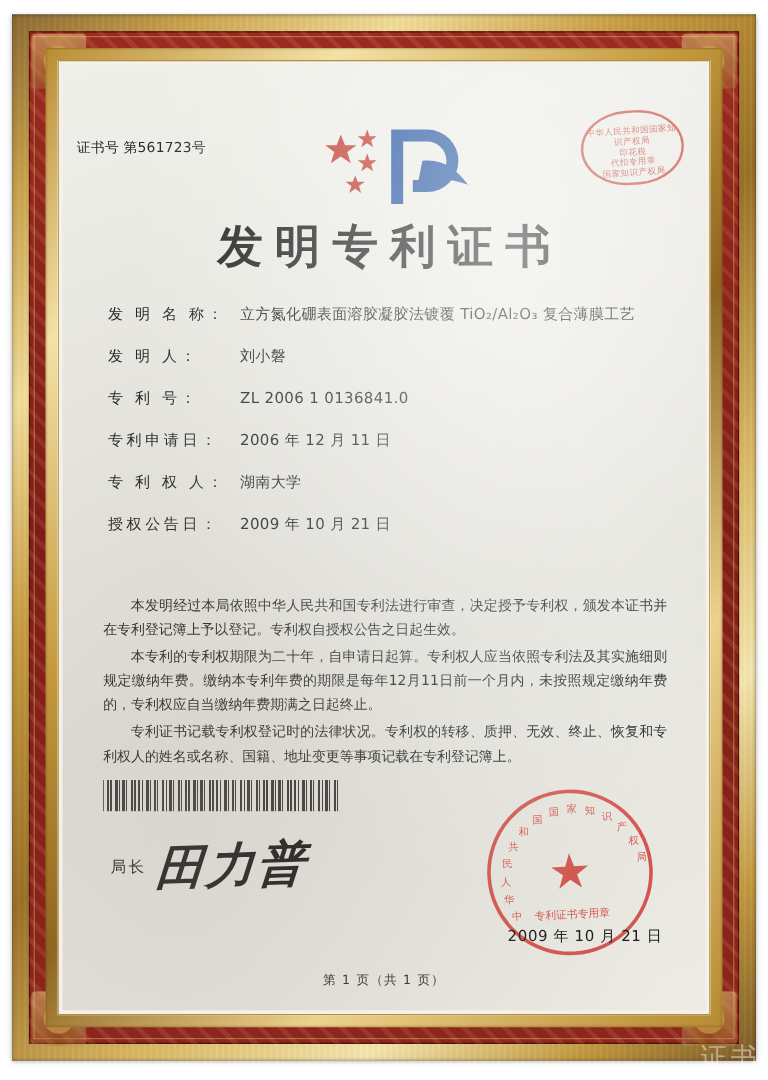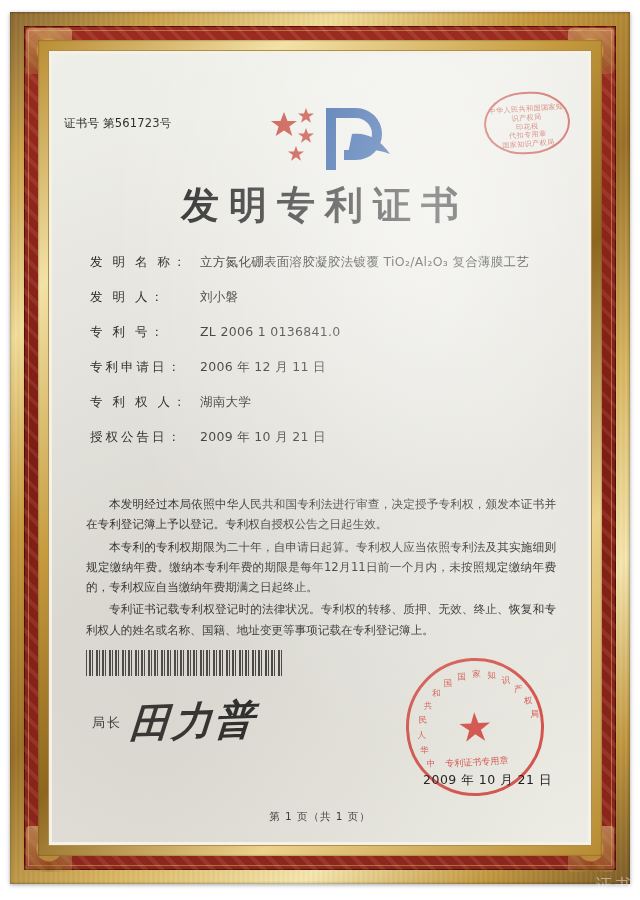--- a/index.html
+++ b/index.html
@@ -326,21 +326,21 @@
     font-size: 10.5px;
     color:#2a2a2a;
     letter-spacing:1px;
   }
 
   
   .watermark {
     position:absolute;
     right: 6px;
     bottom: 4px;
-    font-size: 16px;
+    font-size: 22px;
     color: rgba(255,255,255,0.45);
     letter-spacing: 3px;
     font-family: "DejaVu Serif", serif;
   }
 </style>
 </head>
 <body>
 
 <div class="page">
 

